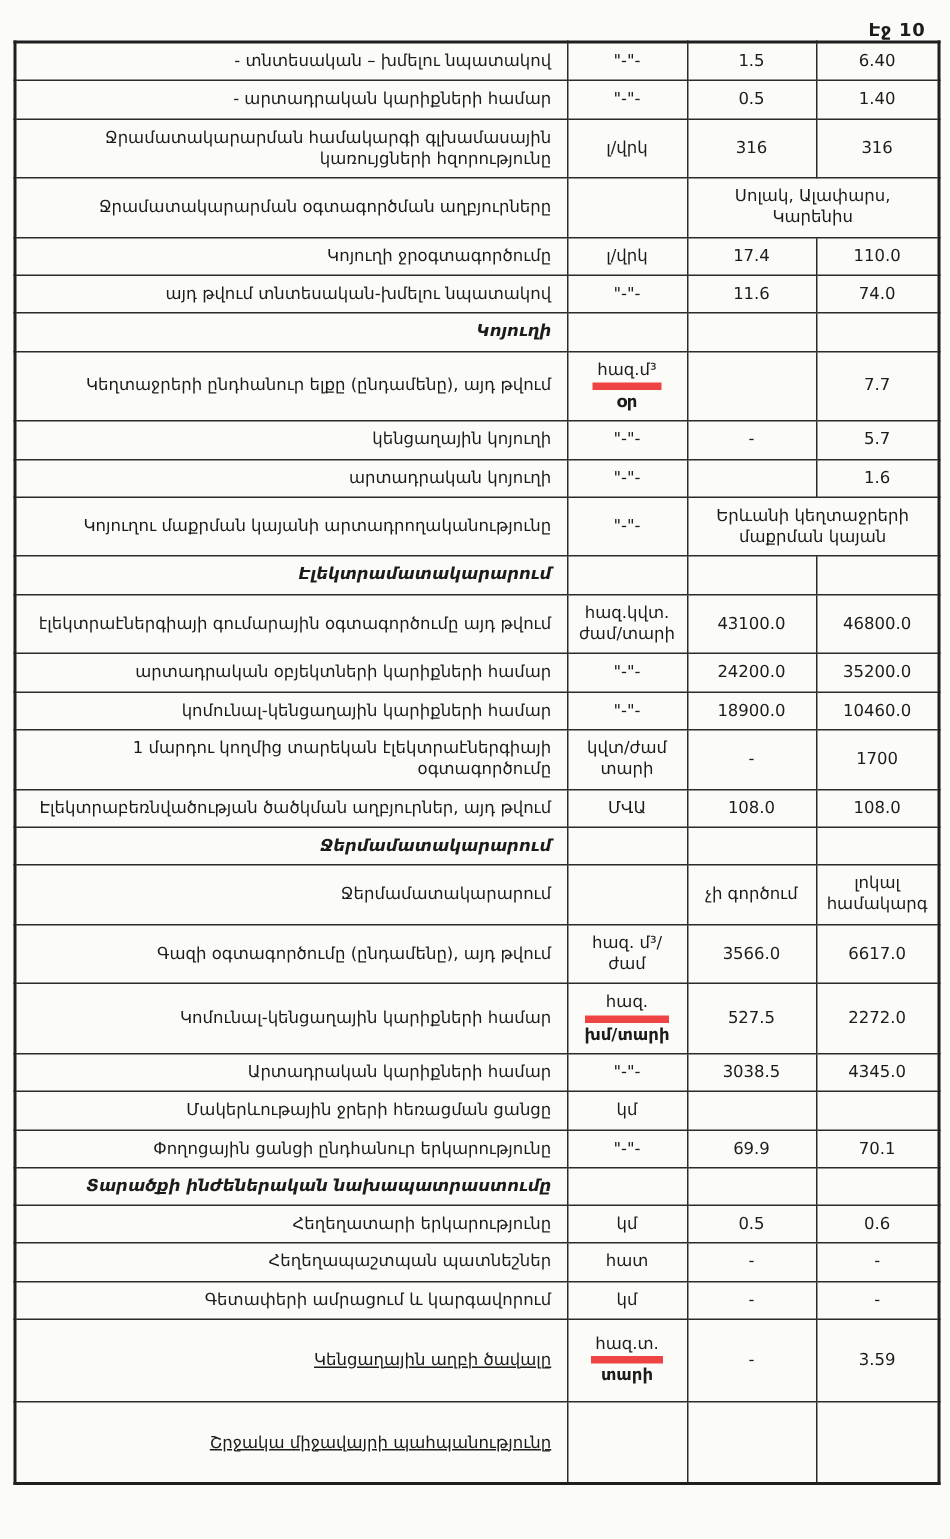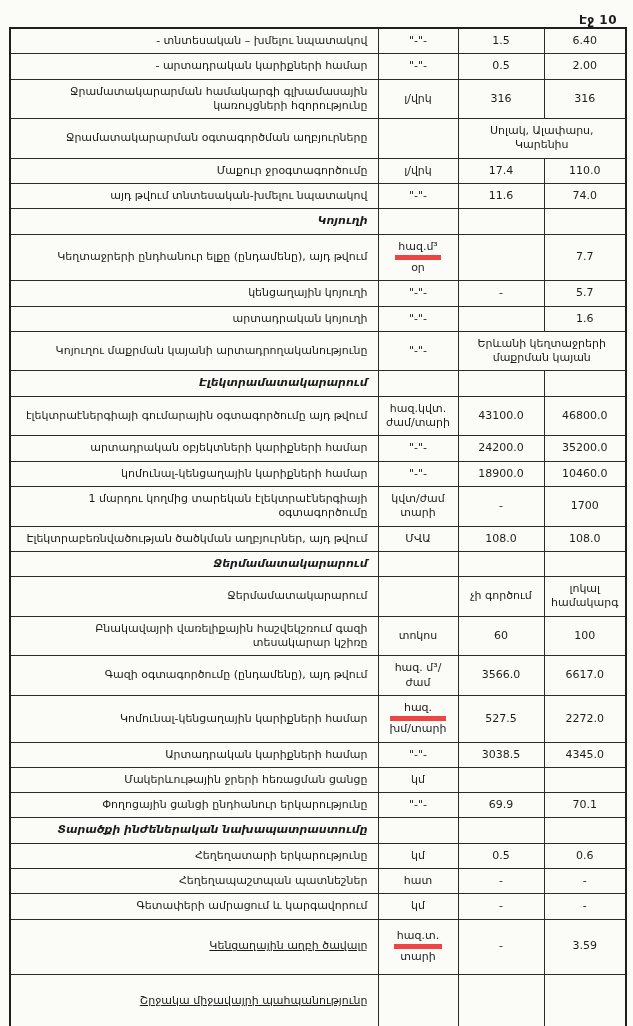--- a/index.html
+++ b/index.html
@@ -39,21 +39,21 @@
     font-style: italic;
     font-weight: bold;
     padding-left: 6px;
   }
   td.emphasis {
     text-decoration: underline;
   }
   tr.tall td { height: 55px; }
   .frac { display: inline-block; text-align: center; vertical-align: middle; }
   .frac .num { display: block; border-bottom: 5px solid #ef4444; padding: 0 3px 1px 3px; }
-  .frac .den { display: block; padding-top: 1px; }
+  .frac .den { display: block; padding-top: 1px; font-weight: bold; }
   .unit-line { display: block; }
 </style>
 </head>
 <body>
 
 <div class="page-number">Էջ 10</div>
 
 <table class="report">
   <colgroup>
     <col style="width: 368px">
@@ -65,35 +65,35 @@
       <tr>
         <td class="c-label">- տնտեսական – խմելու նպատակով</td>
         <td class="c-unit">"-"-</td>
         <td class="c-val">1.5</td>
         <td class="c-val">6.40</td>
       </tr>
       <tr>
         <td class="c-label">- արտադրական կարիքների համար</td>
         <td class="c-unit">"-"-</td>
         <td class="c-val">0.5</td>
-        <td class="c-val">2.00</td>
+        <td class="c-val">1.40</td>
       </tr>
       <tr>
         <td class="c-label">Ջրամատակարարման համակարգի գլխամասային կառույցների հզորությունը</td>
         <td class="c-unit">լ/վրկ</td>
         <td class="c-val">316</td>
         <td class="c-val">316</td>
       </tr>
       <tr>
         <td class="c-label">Ջրամատակարարման օգտագործման աղբյուրները</td>
         <td class="c-unit"></td>
         <td class="c-val span-val" colspan="2">Սոլակ, Ալափարս, Կարենիս</td>
       </tr>
       <tr>
-        <td class="c-label">Մաքուր ջրօգտագործումը</td>
+        <td class="c-label">Կոյուղի ջրօգտագործումը</td>
         <td class="c-unit">լ/վրկ</td>
         <td class="c-val">17.4</td>
         <td class="c-val">110.0</td>
       </tr>
       <tr>
         <td class="c-label">այդ թվում տնտեսական-խմելու նպատակով</td>
         <td class="c-unit">"-"-</td>
         <td class="c-val">11.6</td>
         <td class="c-val">74.0</td>
       </tr>
@@ -174,26 +174,20 @@
         <td class="c-val"></td>
         <td class="c-val"></td>
       </tr>
       <tr>
         <td class="c-label">Ջերմամատակարարում</td>
         <td class="c-unit"></td>
         <td class="c-val">չի գործում</td>
         <td class="c-val">լոկալ համակարգ</td>
       </tr>
       <tr>
-        <td class="c-label">Բնակավայրի վառելիքային հաշվեկշռում գազի տեսակարար կշիռը</td>
-        <td class="c-unit">տոկոս</td>
-        <td class="c-val">60</td>
-        <td class="c-val">100</td>
-      </tr>
-      <tr>
         <td class="c-label">Գազի օգտագործումը (ընդամենը), այդ թվում</td>
         <td class="c-unit">հազ. մ³/ժամ</td>
         <td class="c-val">3566.0</td>
         <td class="c-val">6617.0</td>
       </tr>
       <tr>
         <td class="c-label">Կոմունալ-կենցաղային կարիքների համար</td>
         <td class="c-unit"><span class="frac"><span class="num">հազ.</span><span class="den">խմ/տարի</span></span></td>
         <td class="c-val">527.5</td>
         <td class="c-val">2272.0</td>

